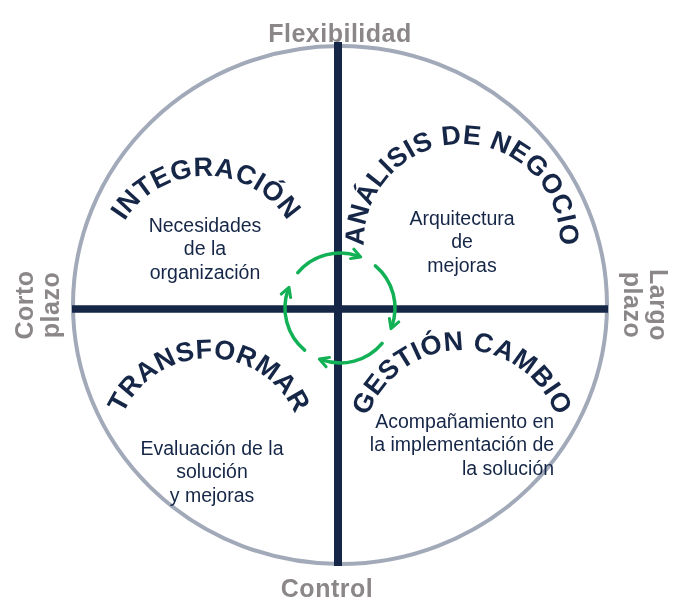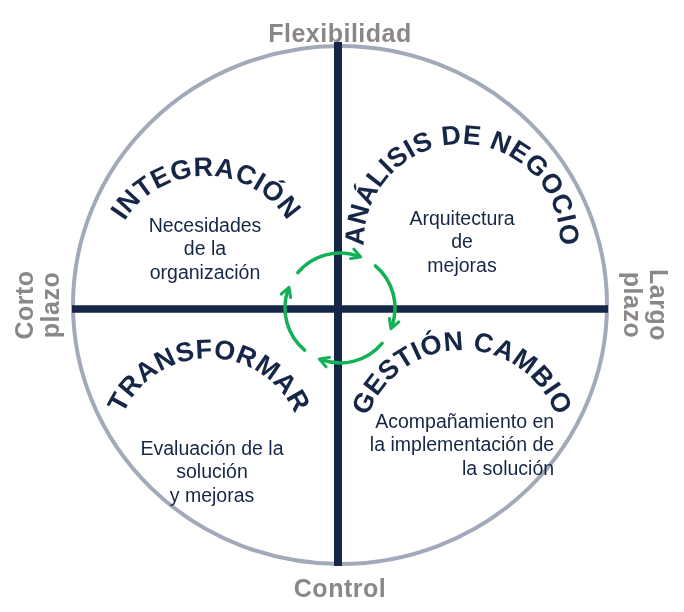--- a/index.html
+++ b/index.html
@@ -26,21 +26,21 @@
     font-weight: 700;
     font-size: 25px;
     color: var(--gray, #8b8788);
     white-space: pre-line;
     text-align: center;
     line-height: 1.05;
     transform: translate(-50%, -50%);
     letter-spacing: 0.5px;
   }
   .axis-label.top    { left: 340px; top: 22px; margin-top: 11px; }
-  .axis-label.bottom { left: 340px; top: 588px; text-align: right; }
+  .axis-label.bottom { left: 327px; top: 588px; text-align: right; }
   .axis-label.left   { left: 37px;  top: 305px; transform: translate(-50%,-50%) rotate(-90deg); }
   .axis-label.right  { left: 646px; top: 305px; transform: translate(-50%,-50%) rotate(90deg); }
 
   .subtitle {
     position: absolute;
     color: var(--navy, #152647);
     font-size: 19.5px;
     line-height: 1.2;
     text-align: center;
     white-space: pre-line;

